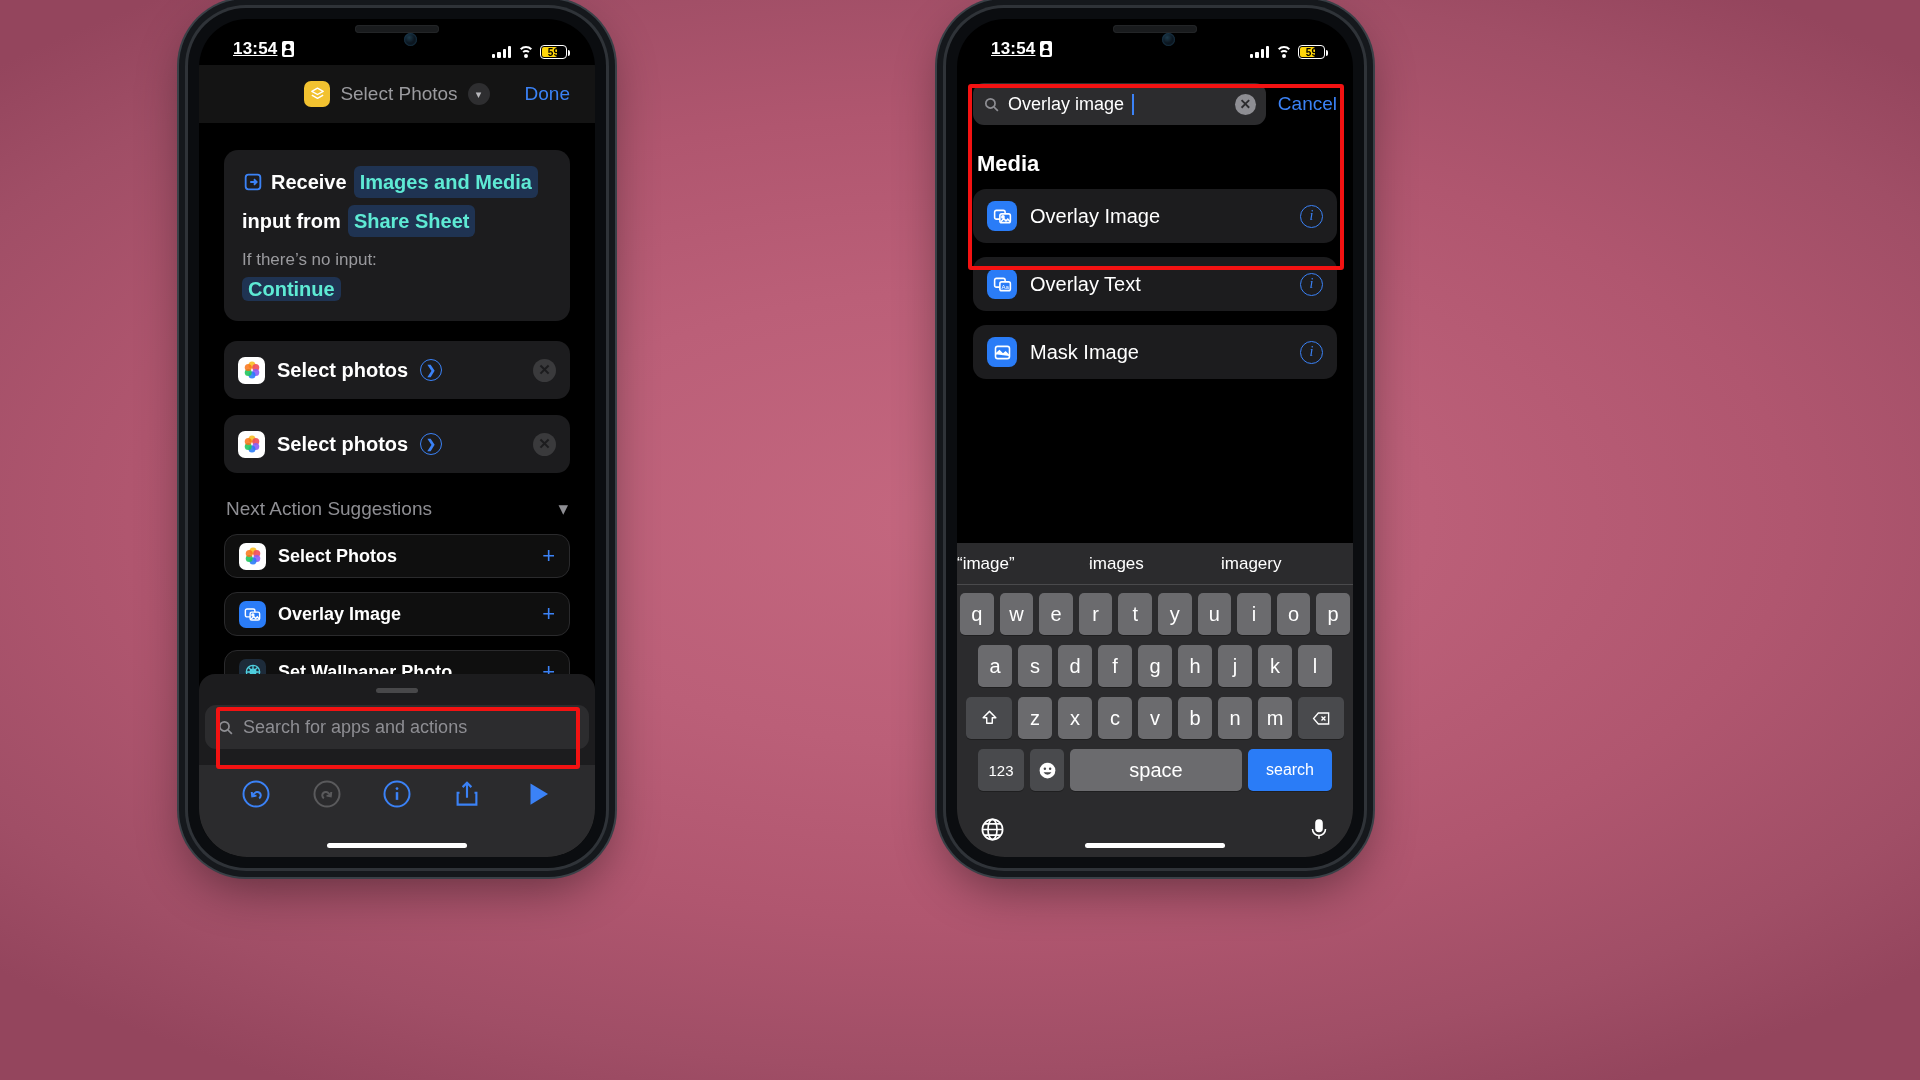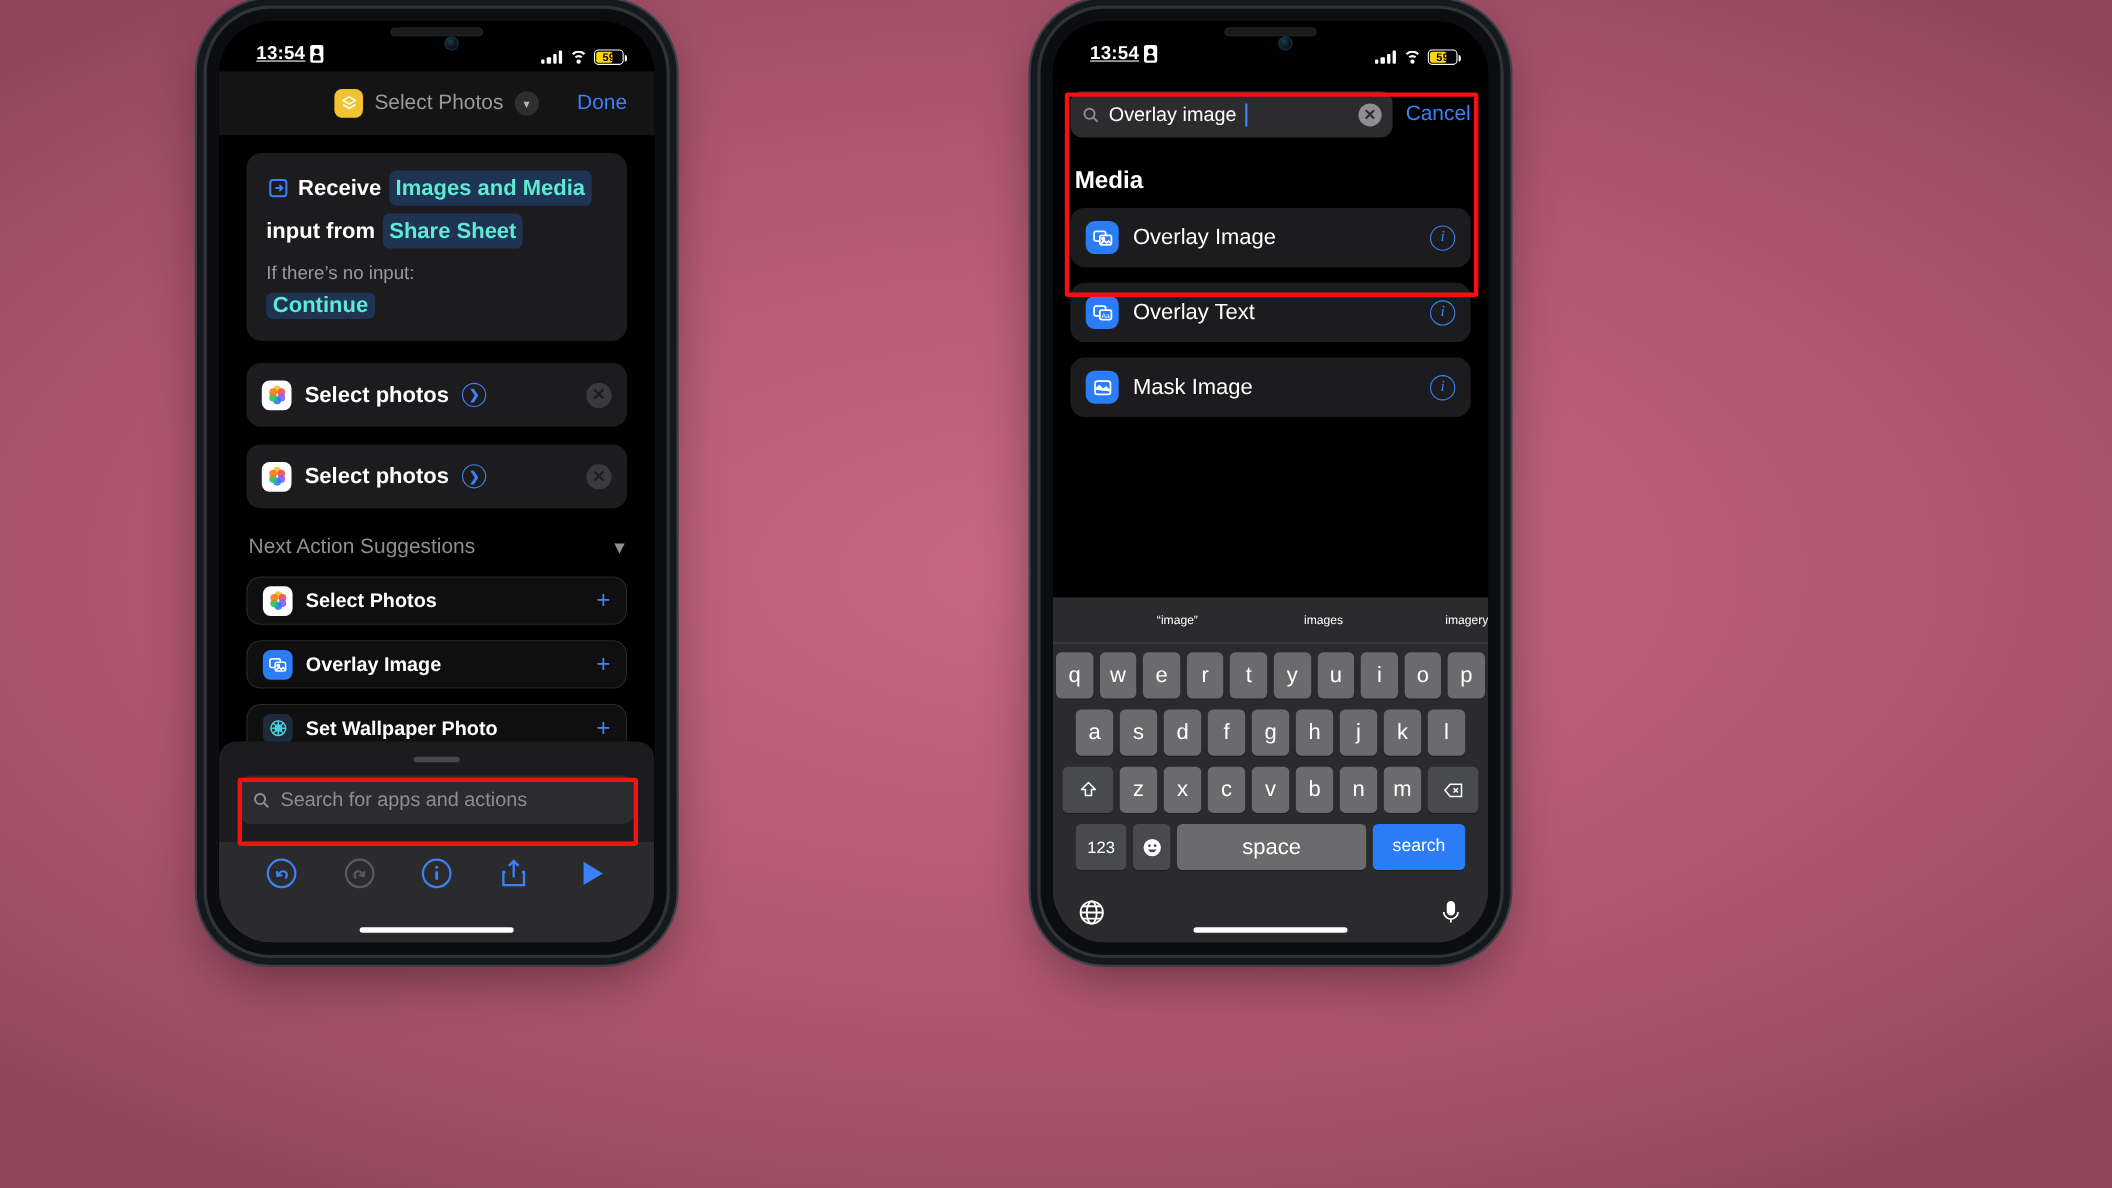--- a/index.html
+++ b/index.html
@@ -116,21 +116,21 @@
     width:22px;height:22px;border-radius:50%; background:#2e2e30;
     display:flex;align-items:center;justify-content:center;
     color:#b8b8bc; font-size:11px;
   }
   .done-btn{
     position:absolute; right:25px; top:50%; transform:translateY(-50%);
     color:#3b82f6; font-size:19px; font-weight:500;
   }
   .l-body{
     position:absolute; top:104px; left:0; right:0; bottom:0;
-    background:#000; padding:16px 25px 0;
+    background:#000; padding:27px 25px 0;
   }
   .card-receive{
     background:#1c1c1e; border-radius:14px;
     padding:16px 18px 20px; margin-bottom:20px;
   }
   .rc-line1{ display:flex; align-items:center; flex-wrap:wrap; gap:7px;
     font-size:20px; font-weight:bold; color:#fff; line-height:1.5; }
   .rc-icon{ width:22px;height:22px; color:#3b82f6; flex:none; }
   .tok{
     background:#1f3352; color:#5eead4; border-radius:6px;
@@ -171,21 +171,21 @@
     background:#0f0f0f; border:1px solid #2a2a2c; border-radius:13px;
     height:44px; display:flex; align-items:center;
     padding:0 14px; margin-bottom:14px; gap:12px;
   }
   .sugg-row .ar-label{ font-size:18px; }
   .plus{ margin-left:auto; color:#3b82f6; font-size:22px; font-weight:300; }
 
   .l-searchwrap{
     position:absolute; left:0; right:0; bottom:92px;
     background:#1c1c1e; border-radius:16px 16px 0 0;
-    padding:14px 18px 16px;
+    padding:14px 6px 16px;
   }
   .grabber{
     width:42px;height:5px;border-radius:3px;background:#48484a;
     margin:0 auto 12px;
   }
   .l-searchfield{
     background:#2c2c2e; border-radius:11px; height:44px;
     display:flex; align-items:center; gap:9px; padding:0 12px;
     color:#8e8e93; font-size:18px;
   }
@@ -233,21 +233,21 @@
     font-size:14px; font-style:italic; font-family:"Liberation Serif",serif;
   }
 
   
   .kb{ position:absolute; left:0; right:0; bottom:0; background:#2b2b2d; }
   .kb-sugg{
     height:42px; display:flex; align-items:center;
     border-bottom:.5px solid #4a4a4c;
   }
   .kb-sugg div{
-    flex:1; text-align:right; color:#fff; font-size:11px;
+    flex:1; text-align:left; color:#fff; font-size:17px;
     position:relative;
   }
   .kb-sugg div + div:before{
     content:""; position:absolute; left:0; top:9px; bottom:9px;
     width:1px; background:#4a4a4c;
   }
   .kb-rows{ padding:8px 3px 0; }
   .kb-row{ display:flex; justify-content:center; gap:6px; margin-bottom:10px; }
   .key{
     background:#6b6b6e; border-radius:5px;

